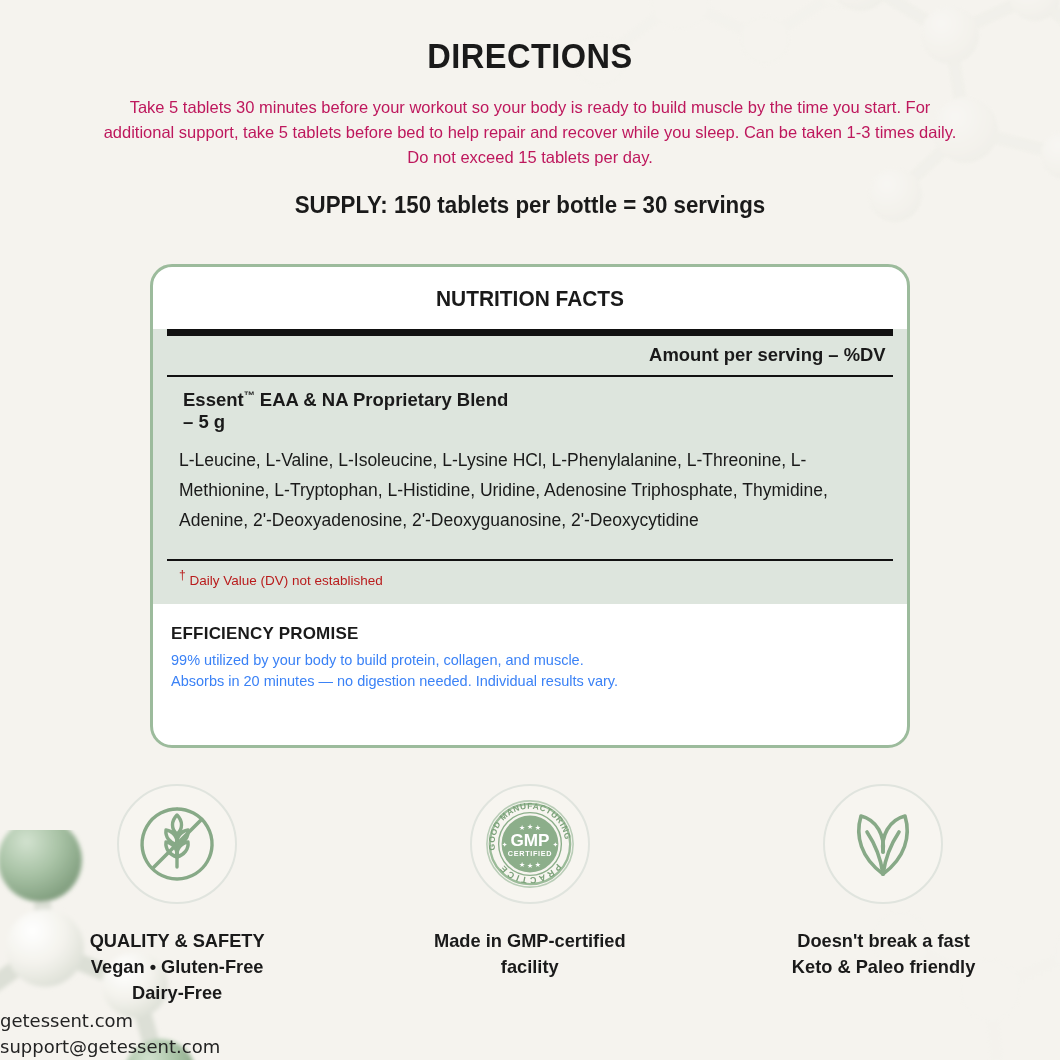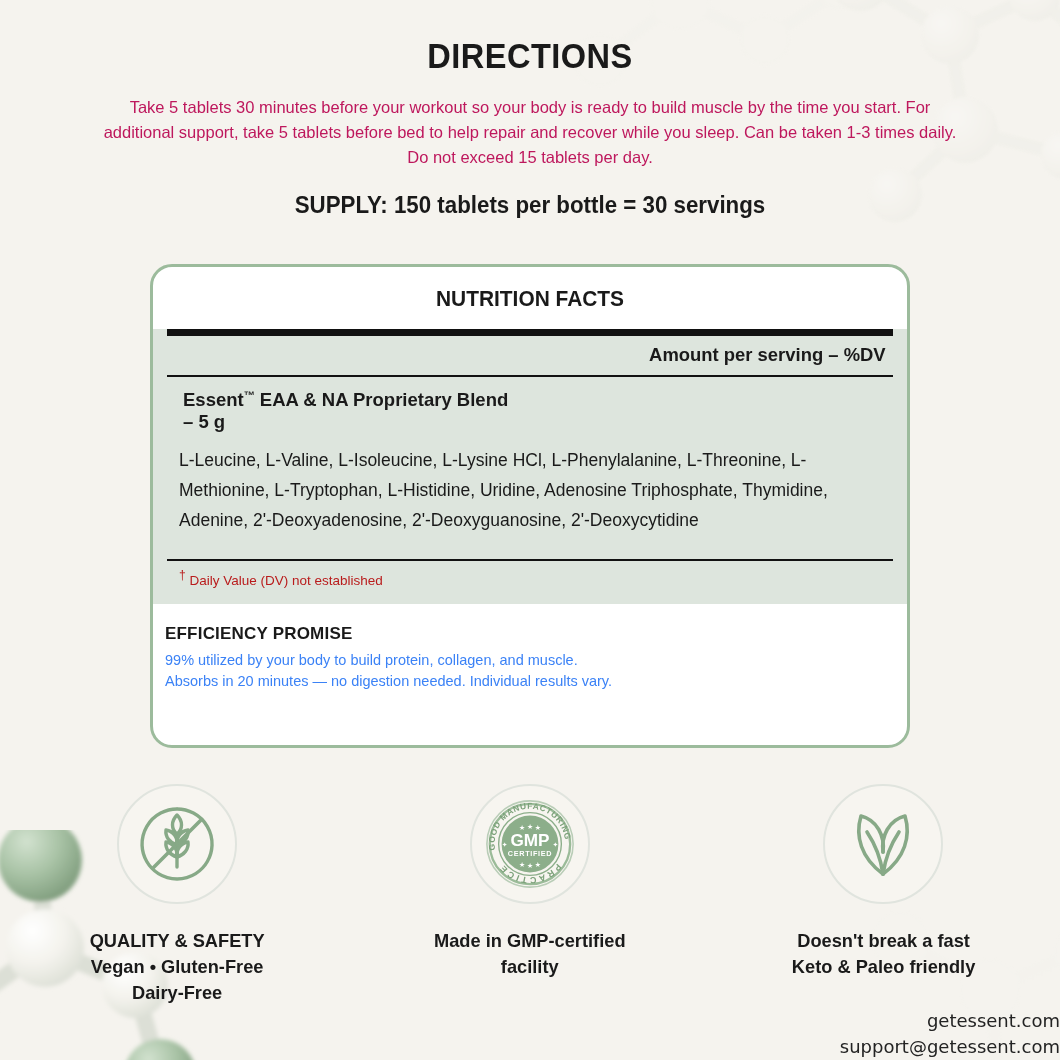--- a/index.html
+++ b/index.html
@@ -131,21 +131,21 @@
   }
   .dv-note {
     padding: 7px 0 16px 26px;
     font-size: 13.5px;
     color: #b91c1c;
   }
   .dv-note .dagger { font-size: 12px; vertical-align: super; }
 
   
   .promise {
-    padding: 20px 0 0 12px;
+    padding: 20px 0 0 18px;
   }
   .promise-title {
     font-size: 17px;
     font-weight: 700;
     letter-spacing: 0.2px;
   }
   .promise-body {
     margin-top: 6px;
     font-size: 14.5px;
     line-height: 21px;
@@ -186,21 +186,21 @@
     transform: scaleX(0.96);
   }
   .badge-label .lbl-line { display: block; }
 
   
   .footer {
     position: absolute;
     top: 972px;
     left: 0;
     width: 1060px;
-    text-align: right;
+    text-align: left;
     font-size: 18px;
     line-height: 26px;
     color: #232323;
     font-family: "DejaVu Sans", sans-serif;
   }
   .footer span { display: block; }
 </style>
 </head>
 <body>
 

